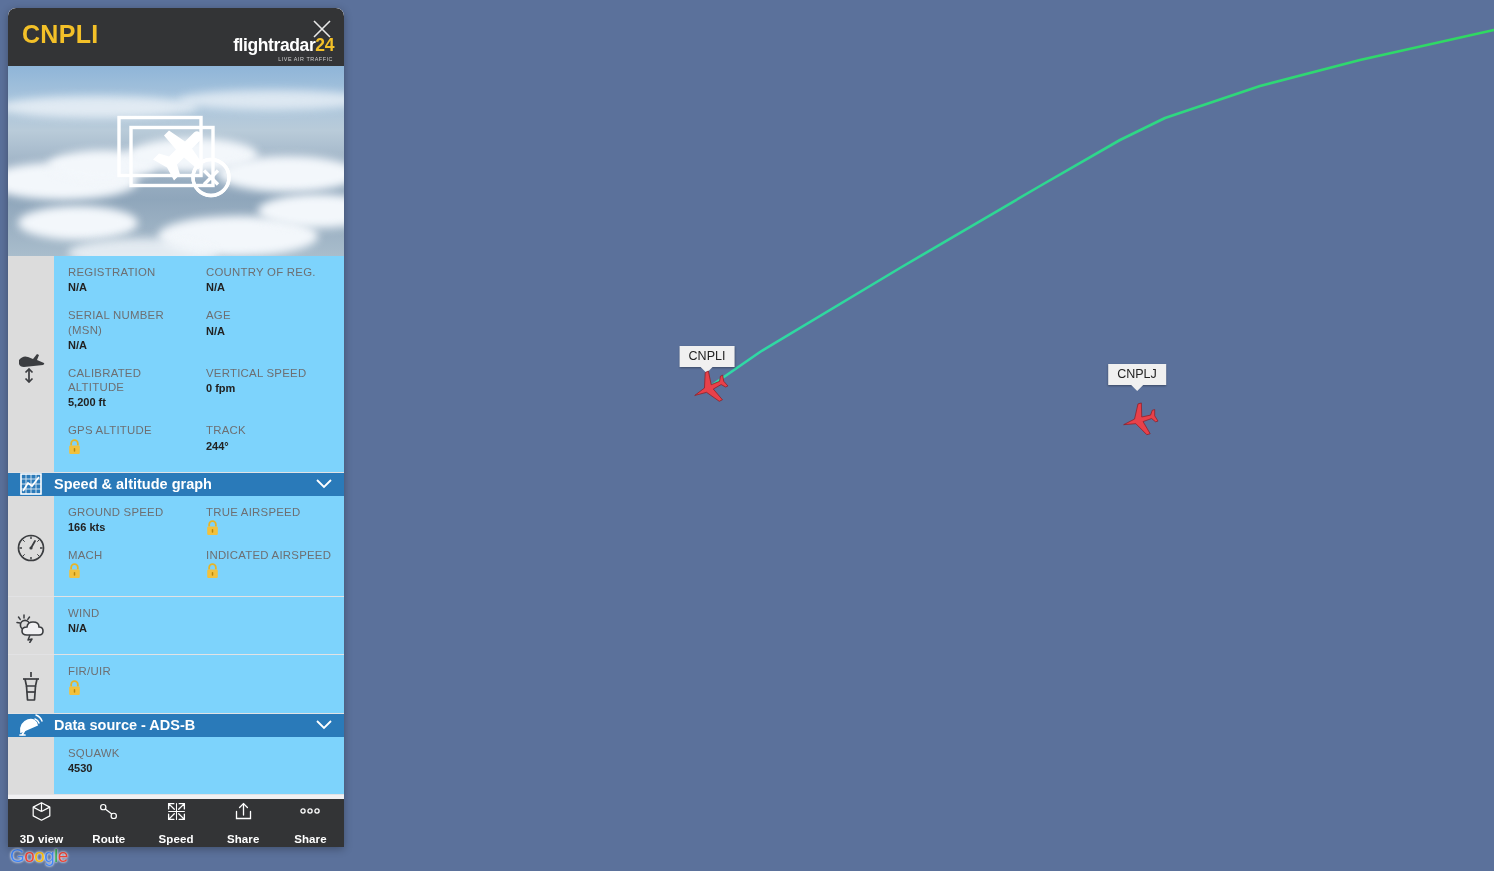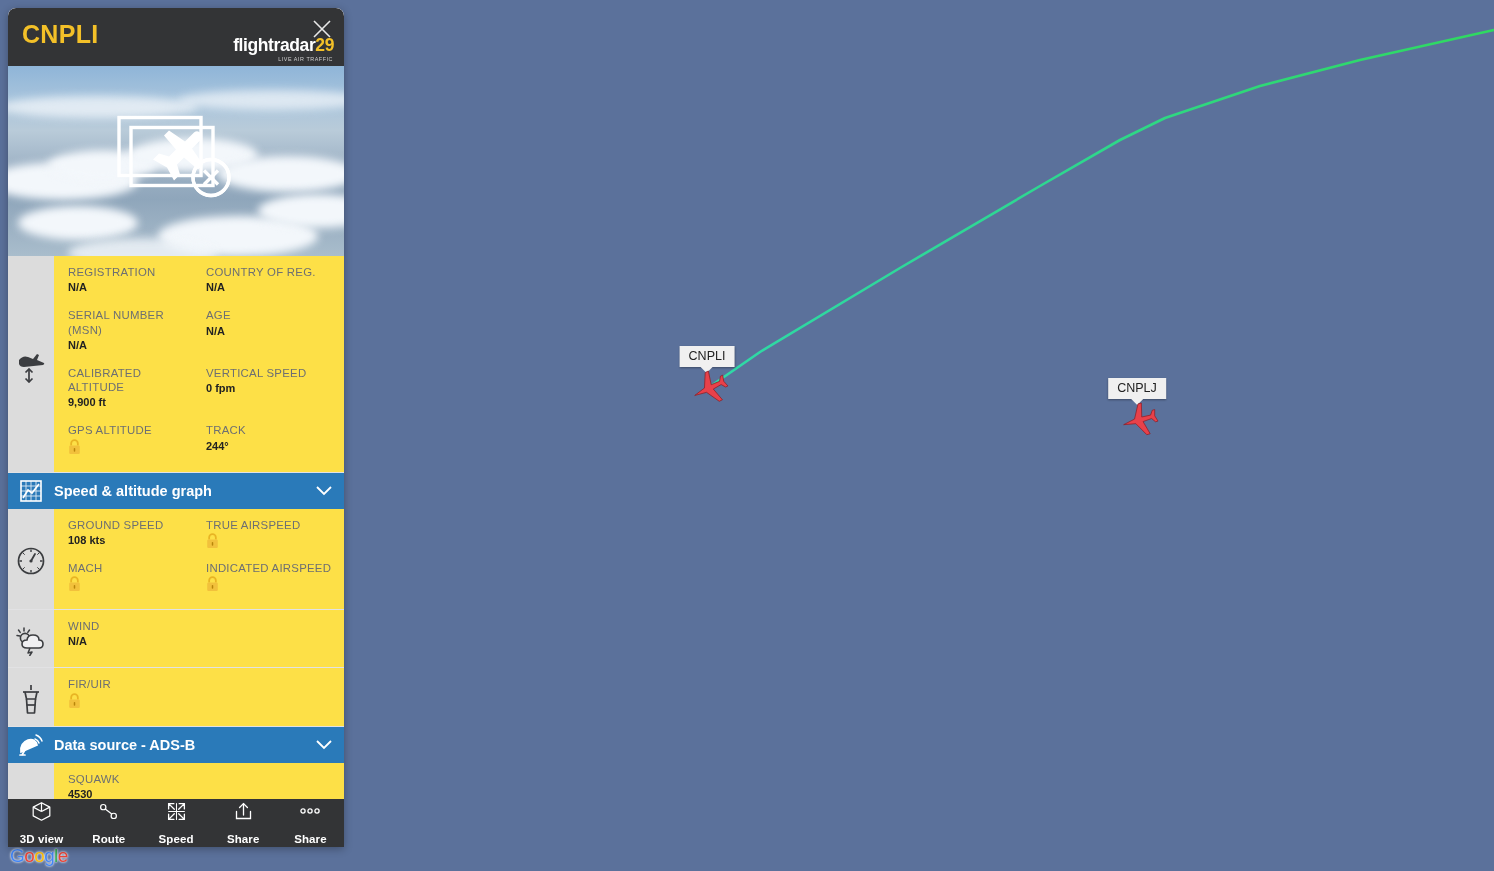--- a/index.html
+++ b/index.html
@@ -76,42 +76,42 @@
     position: relative; height: 190px; flex: 0 0 190px; overflow: hidden;
     background: linear-gradient(#8fb5d8 0%, #a8c4dc 18%, #b9cbd9 34%,
                 #9fb3c6 52%, #8fa6bb 70%, #9db2c4 86%, #a9bdcc 100%);
   }
   .cloud { position: absolute; border-radius: 50%; background: #f3f7fb; filter: blur(4px); }
   .hero-ph { position: absolute; left: 50%; top: 50%; transform: translate(-50%,-50%); }
 
   
   .p-body { flex: 1 1 auto; overflow: hidden; background: #f0f0f2; }
 
-  .sect { display: flex; background: #fde047; border-bottom: 1px solid #e2e2e4; }
+  .sect { display: flex; background: #7dd3fc; border-bottom: 1px solid #e2e2e4; }
   .sect-icon {
     flex: 0 0 46px; background: #dcdcdc; display: flex;
     align-items: center; justify-content: center; padding-top: 4px;
   }
   .sect-fields {
     flex: 1 1 auto; display: flex; flex-wrap: wrap;
     padding: 6px 0 8px 14px;
   }
   .fld { width: 50%; padding: 3px 8px 5px 0; }
   .fld-k {
     font-size: 11.4px; color: #6d6f72; letter-spacing: .25px;
     text-transform: uppercase; line-height: 1.25;
   }
   .fld-v {
     font-size: 11px; color: #222; font-weight: bold;
     line-height: 1.3; margin-top: 1px; min-height: 20px;
   }
   .lock { display: inline-block; width: 13px; height: 16px; vertical-align: -3px; }
 
   .bar {
-    display: flex; align-items: center; height: 36px;
+    display: flex; align-items: center; height: 23px;
     background: #2a7ab9; color: #fff; cursor: pointer; padding-left: 0;
   }
   .bar-icon {
     flex: 0 0 46px; display: flex; align-items: center; justify-content: center;
   }
   .bar-label { font-size: 14.5px; font-weight: bold; flex: 1 1 auto; }
   .bar-chev { flex: 0 0 40px; display: flex; align-items: center; justify-content: center; }
 
   
   .p-footer {
@@ -144,21 +144,21 @@
     </svg>
 
     <div id="ac-layer">
         <div class="ac-marker">
           <div class="ac-label" style="left:707px;top:346px;">CNPLI</div>
           <div class="ac-plane" style="left:690px;top:368px;"><svg width="40" height="40" viewBox="0 0 40 40" style="transform:rotate(244deg)">
               <path d="M20 3 L22.4 15 L36 22.5 L36 26 L22.4 22.5 L21.8 31.5 L26 34.5 L26 37 L20 35.3 L14 37 L14 34.5 L18.2 31.5 L17.6 22.5 L4 26 L4 22.5 L17.6 15 Z" fill="#e8414a" stroke="#8e2027" stroke-width="0.7"></path>
             </svg></div>
         </div>
         <div class="ac-marker">
-          <div class="ac-label" style="left:1137px;top:378px;">CNPLJ</div>
+          <div class="ac-label" style="left:1137px;top:364px;">CNPLJ</div>
           <div class="ac-plane" style="left:1120px;top:400px;"><svg width="40" height="40" viewBox="0 0 40 40" style="transform:rotate(254deg)">
               <path d="M20 3 L22.4 15 L36 22.5 L36 26 L22.4 22.5 L21.8 31.5 L26 34.5 L26 37 L20 35.3 L14 37 L14 34.5 L18.2 31.5 L17.6 22.5 L4 26 L4 22.5 L17.6 15 Z" fill="#e8414a" stroke="#8e2027" stroke-width="0.7"></path>
             </svg></div>
         </div>
       </div>
 
     <div class="gmap-logo">
       <span>G</span><span>o</span><span>o</span><span>g</span><span>l</span><span>e</span>
     </div>
   </div>
@@ -169,21 +169,21 @@
       <div class="p-title">CNPLI</div>
 
       <div class="p-close">
         <svg width="22" height="22" viewBox="0 0 22 22">
           <path d="M3 3 L19 19 M19 3 L3 19" stroke="#e8e8e8" stroke-width="1.6" fill="none"></path>
         </svg>
       </div>
 
       <div class="fr24-logo">
         <div class="fr24-main">
-          <span>flightradar</span><b>29</b>
+          <span>flightradar</span><b>24</b>
         </div>
         <div class="fr24-sub">LIVE AIR TRAFFIC</div>
       </div>
     </div>
 
     <div class="p-hero">
       <div class="cloud" style="left:-20px;top:96px;width:150px;height:38px;"></div>
       <div class="cloud" style="left:40px;top:84px;width:110px;height:30px;"></div>
       <div class="cloud" style="left:120px;top:72px;width:130px;height:34px;"></div>
       <div class="cloud" style="left:210px;top:90px;width:140px;height:36px;"></div>
@@ -242,21 +242,21 @@
             <div class="fld">
               <div class="fld-k">SERIAL NUMBER (MSN)</div>
               <div class="fld-v">N/A</div>
             </div>
             <div class="fld">
               <div class="fld-k">AGE</div>
               <div class="fld-v">N/A</div>
             </div>
             <div class="fld">
               <div class="fld-k">CALIBRATED ALTITUDE</div>
-              <div class="fld-v">9,900 ft</div>
+              <div class="fld-v">5,200 ft</div>
             </div>
             <div class="fld">
               <div class="fld-k">VERTICAL SPEED</div>
               <div class="fld-v">0 fpm</div>
             </div>
             <div class="fld">
               <div class="fld-k">GPS ALTITUDE</div>
               <div class="fld-v"><svg class="lock" viewBox="0 0 14 17">
                   <path d="M3.4 7 V4.6 a3.6 3.6 0 0 1 7.2 0 V7" fill="none" stroke="#e8b424" stroke-width="1.9"></path>
                   <rect x="1.3" y="7" width="11.4" height="9" rx="1.3" fill="#f2c13c"></rect>
@@ -296,21 +296,21 @@
               <path d="M15 3.5 V6 M15 24 V26.5 M3.5 15 H6 M24 15 H26.5"></path>
               <path d="M7 7 L8.7 8.7 M23 7 L21.3 8.7 M7 23 L8.7 21.3 M23 23 L21.3 21.3" stroke-width="1"></path>
             </g>
             <path d="M15 15 L19 8" stroke="#3b3d40" stroke-width="1.8" stroke-linecap="round"></path>
             <circle cx="15" cy="15" r="1.6" fill="#3b3d40"></circle>
           </svg>
         </div>
         <div class="sect-fields">
             <div class="fld">
               <div class="fld-k">GROUND SPEED</div>
-              <div class="fld-v">108 kts</div>
+              <div class="fld-v">166 kts</div>
             </div>
             <div class="fld">
               <div class="fld-k">TRUE AIRSPEED</div>
               <div class="fld-v"><svg class="lock" viewBox="0 0 14 17">
                   <path d="M3.4 7 V4.6 a3.6 3.6 0 0 1 7.2 0 V7" fill="none" stroke="#e8b424" stroke-width="1.9"></path>
                   <rect x="1.3" y="7" width="11.4" height="9" rx="1.3" fill="#f2c13c"></rect>
                   <rect x="6.2" y="9.6" width="1.6" height="4" rx=".8" fill="#b8860b"></rect>
                 </svg></div>
             </div>
             <div class="fld">

